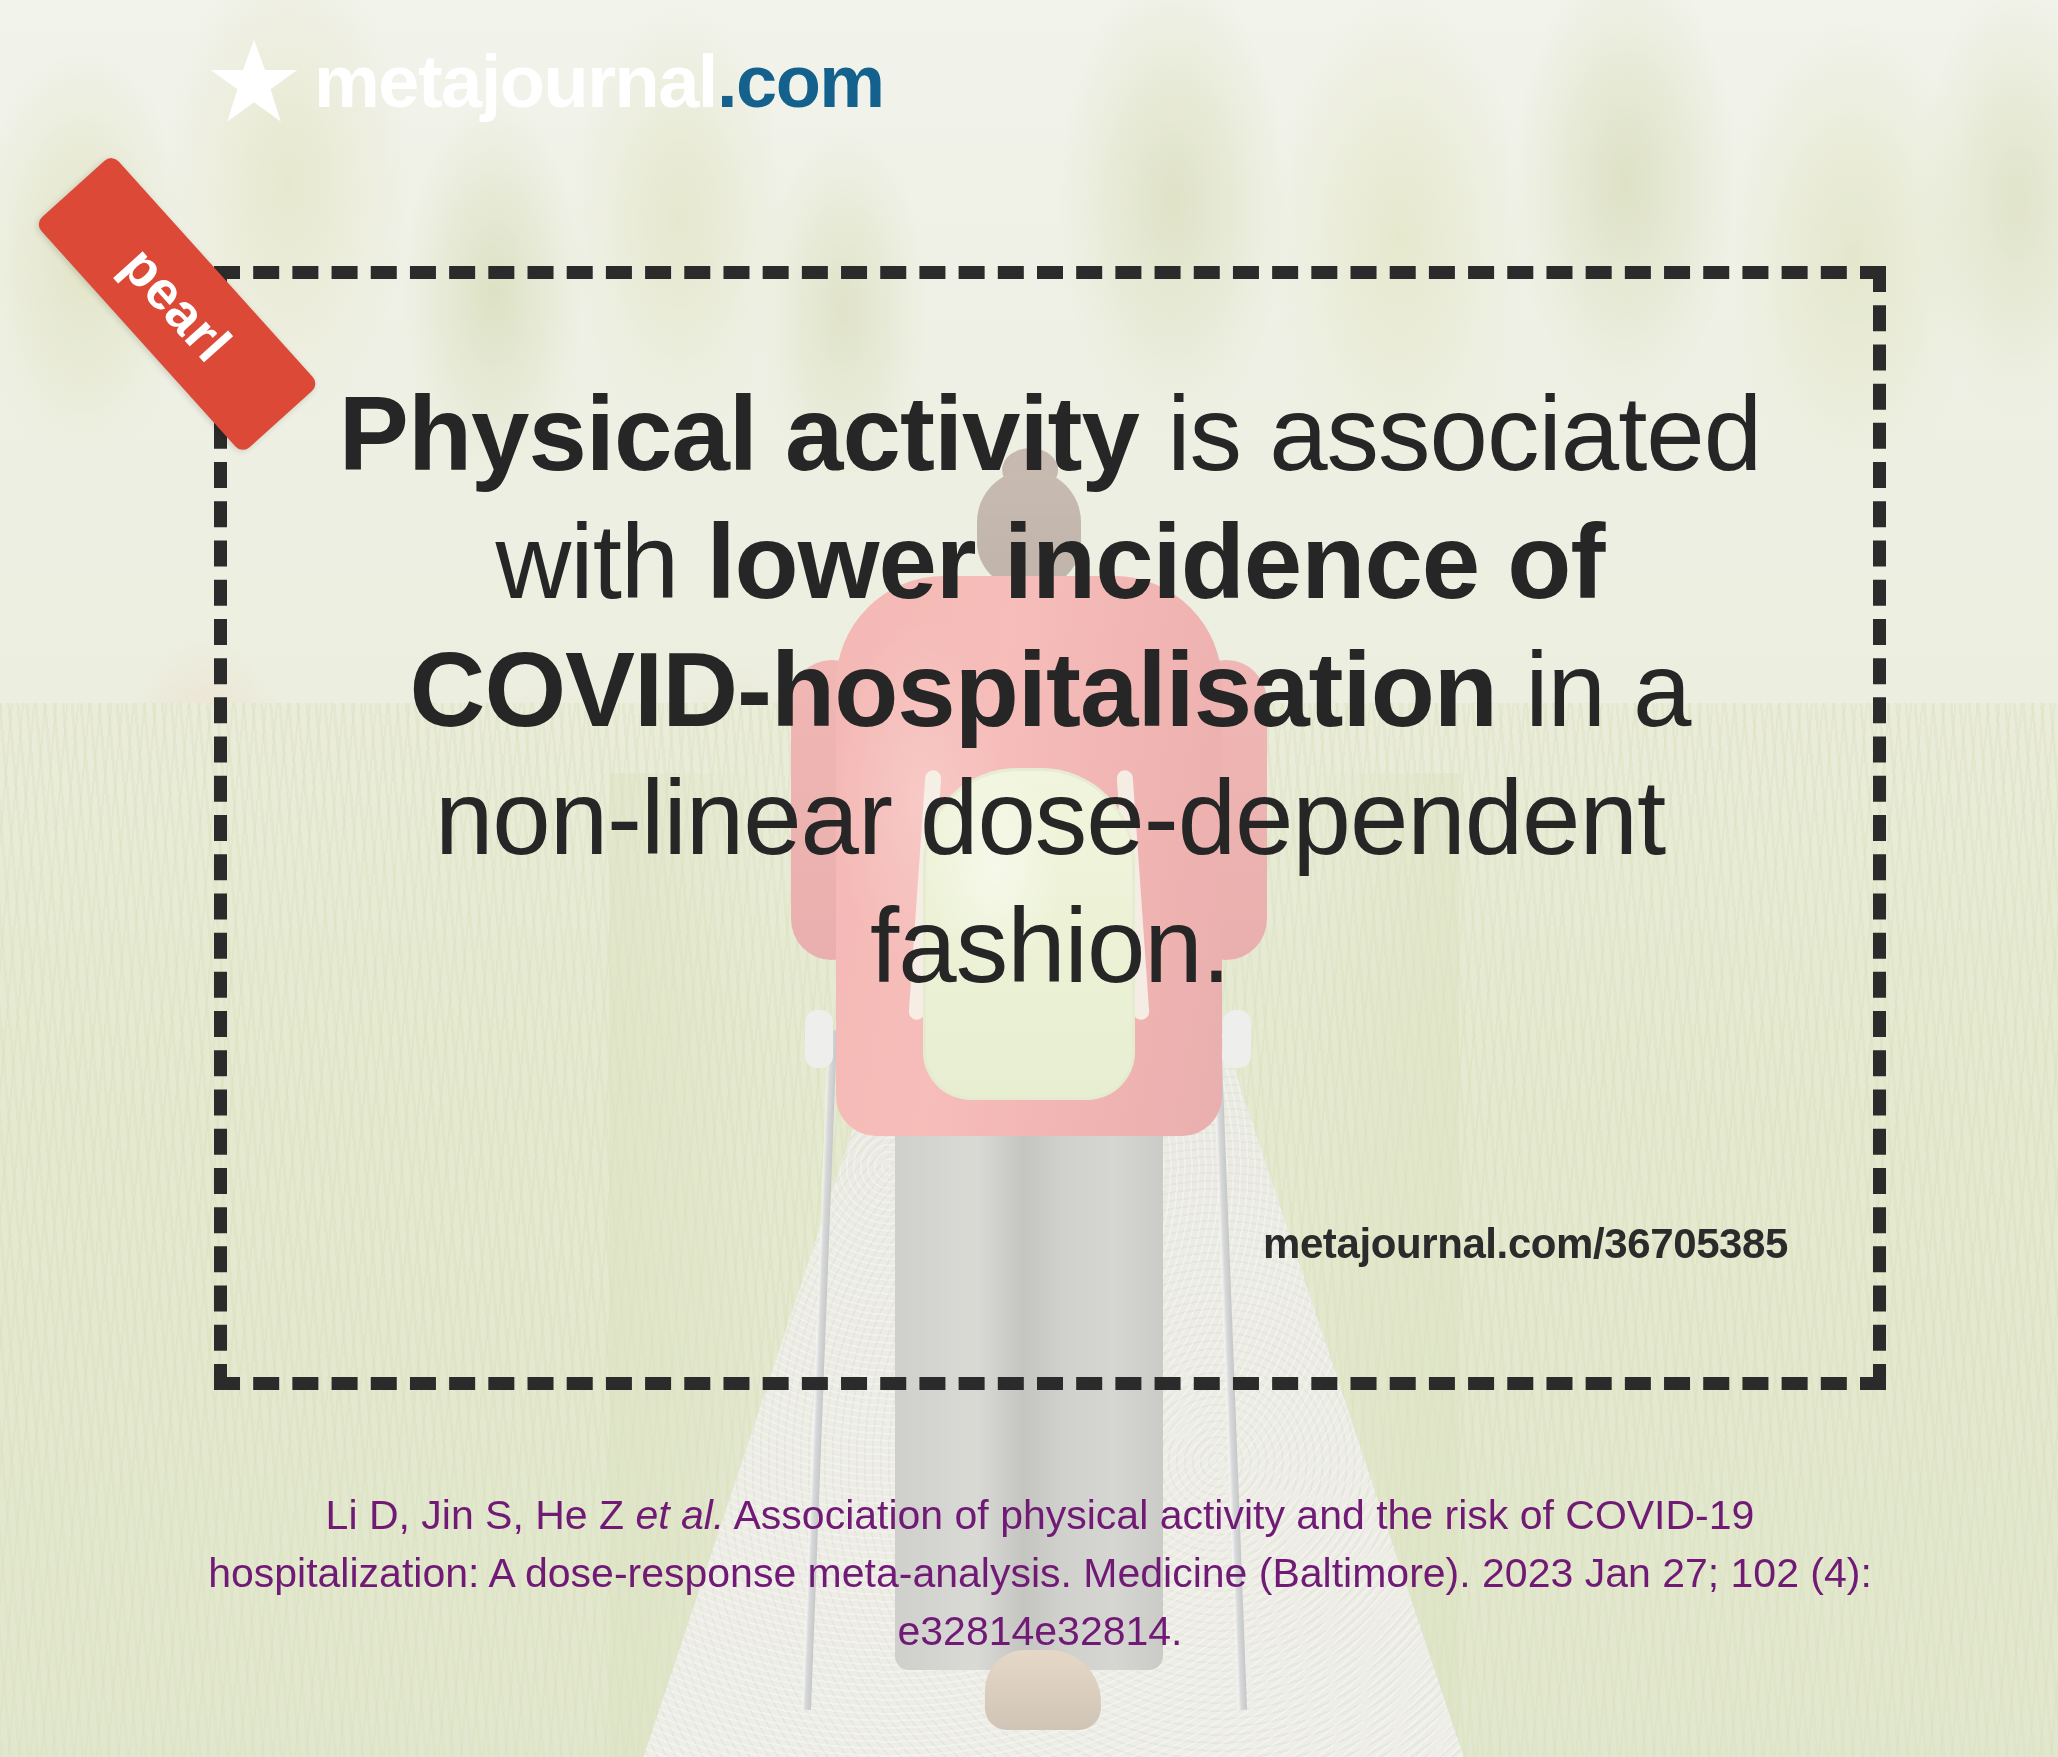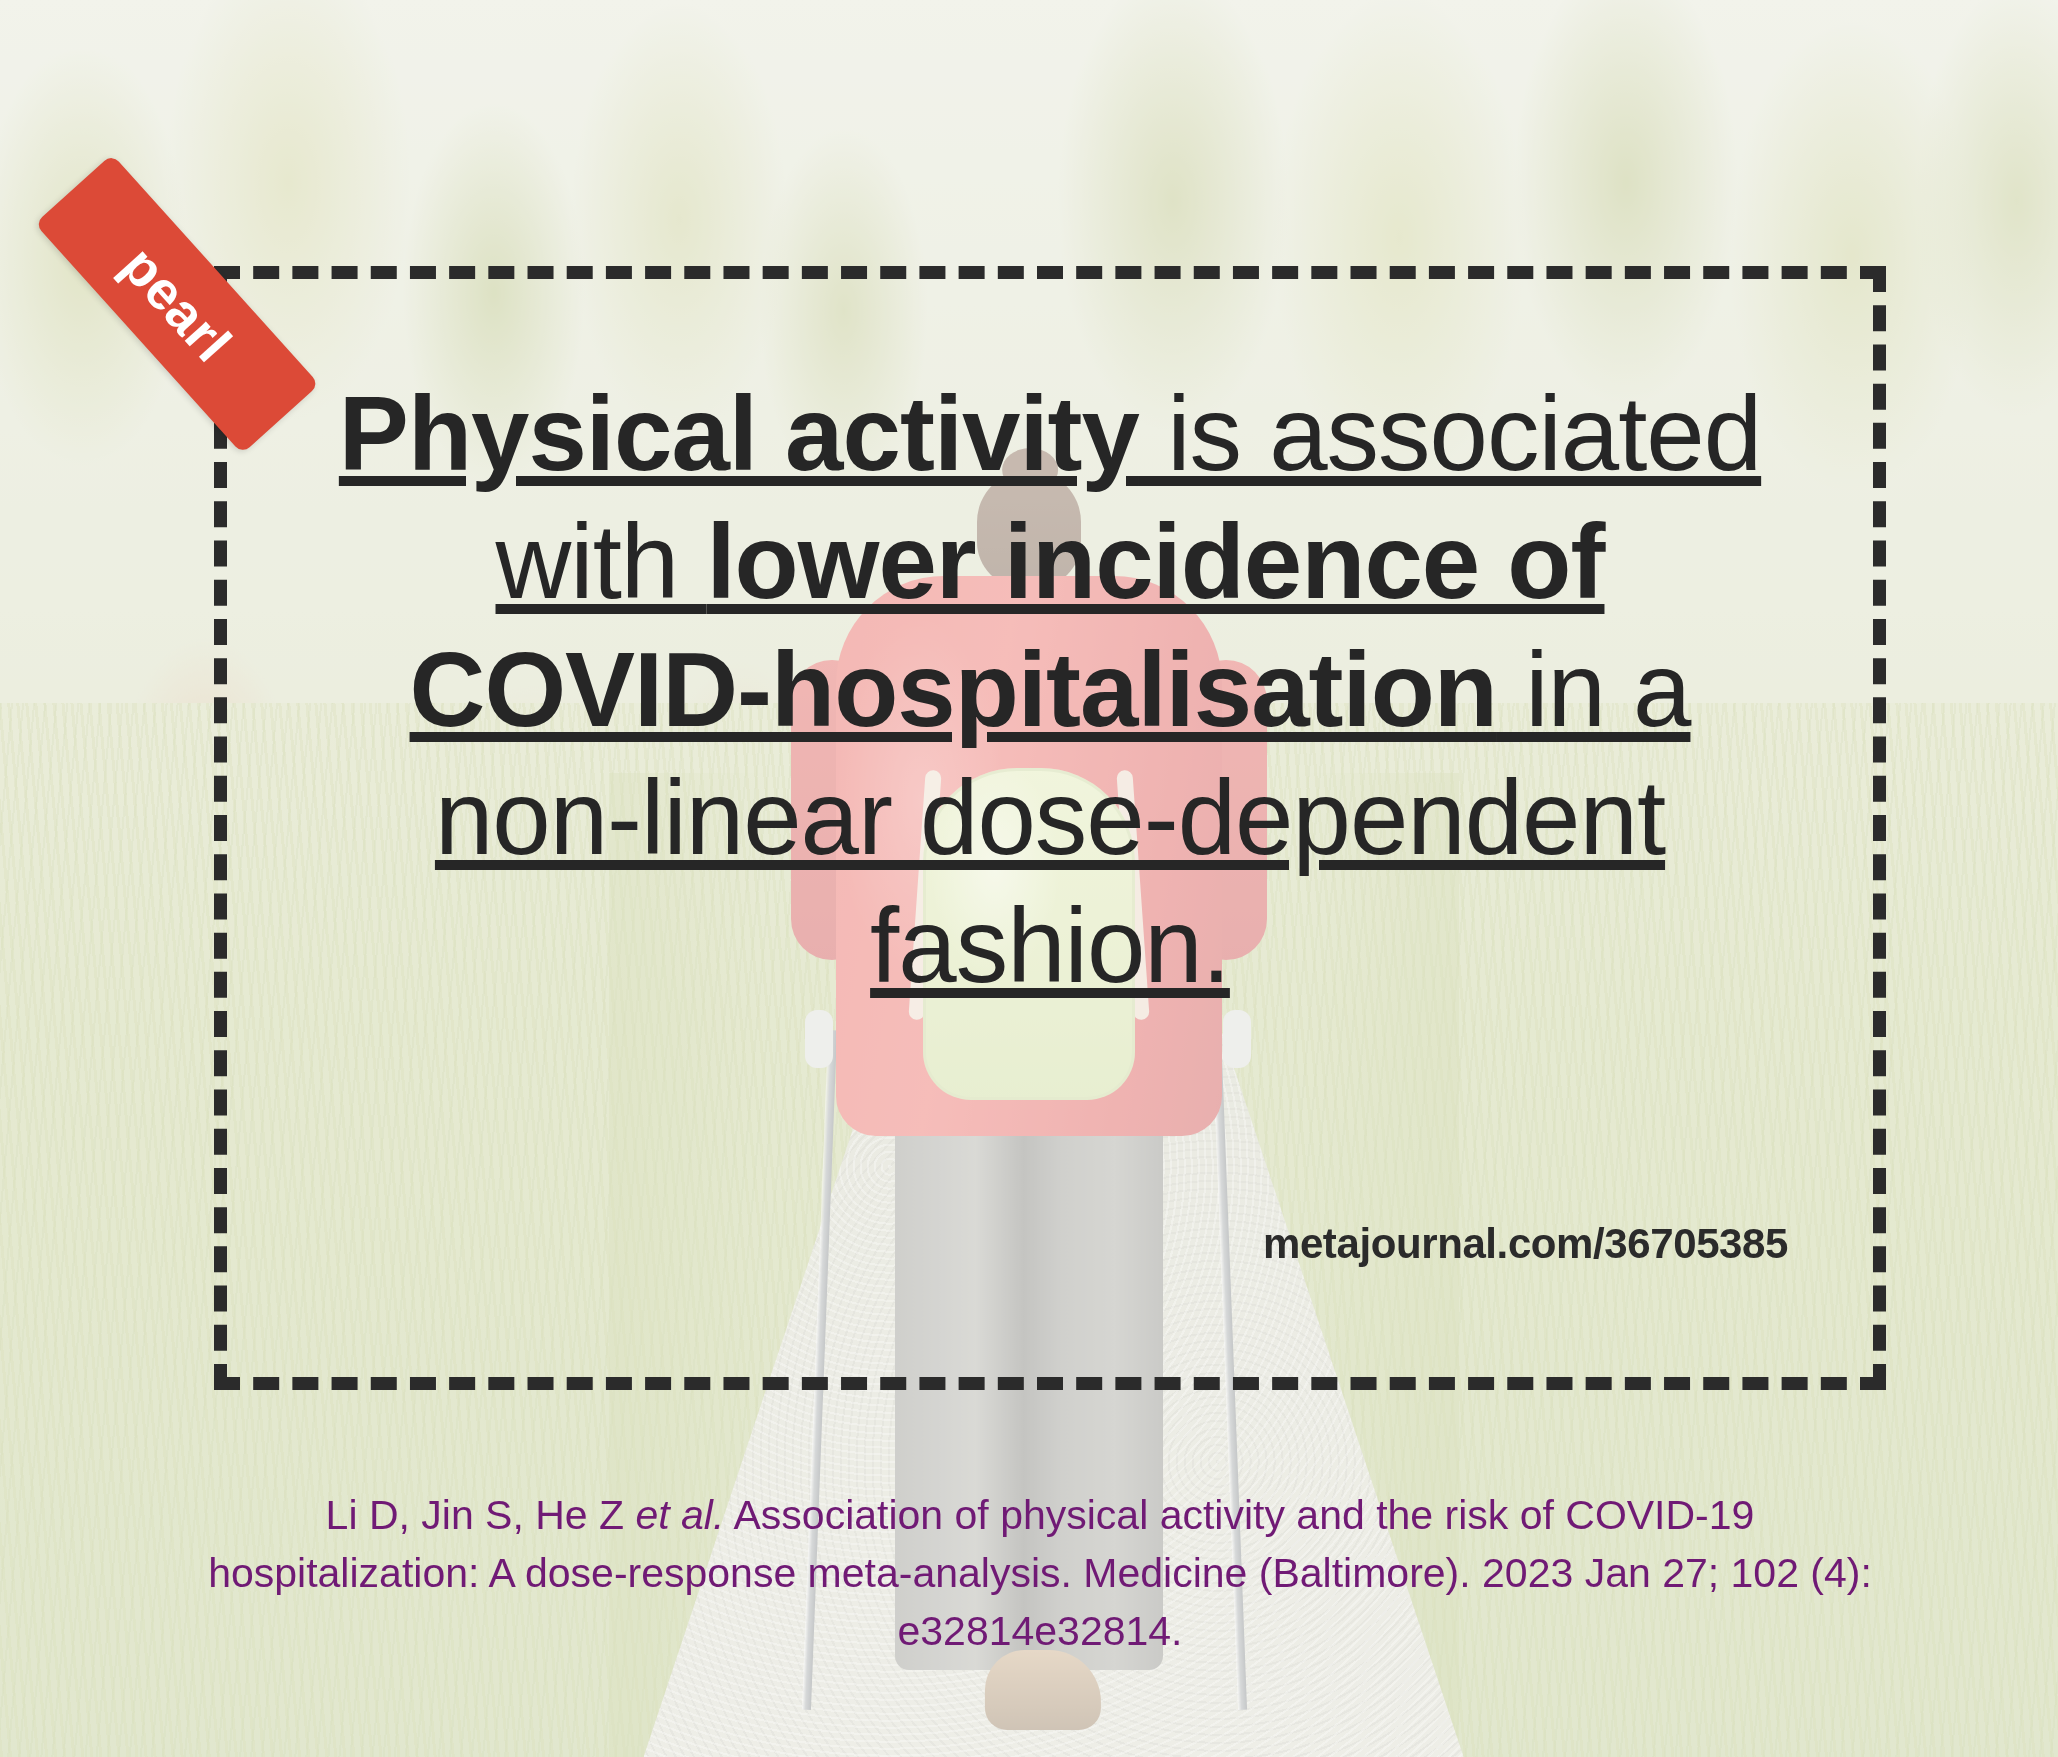--- a/index.html
+++ b/index.html
@@ -195,21 +195,20 @@
   
   .headline{
     position:absolute;
     left:330px; top:370px;
     width:1440px;
     text-align:center;
     font-size:105px; line-height:1.22;
     color:#262626;
     letter-spacing:-1px;
     z-index:7;
-    text-decoration:underline;
   }
   .headline b{ font-weight:bold; }
   .headline span.reg{ font-weight:normal; }
 
   
   .permalink{
     position:absolute;
     right:270px; top:1220px;
     font-size:42px; font-weight:bold; color:#2b2b2b;
     letter-spacing:-.4px;
@@ -255,20 +254,28 @@
       <div class="strap-l"></div>
       <div class="strap-r"></div>
       <div class="backpack"></div>
       <div class="grip-l"></div>
       <div class="grip-r"></div>
     </div>
 
     <div class="wash"></div>
   </div>
 
+  <div class="logo">
+    <svg class="star-icon" viewBox="0 0 100 100">
+      <polygon points="50,4 62,37 97,37 68,58 79,93 50,72 21,93 32,58 3,37 38,37" fill="#ffffff"></polygon>
+    </svg>
+    <div class="logo-type">
+      <span class="logo-name">metajournal</span><span class="logo-tld">.com</span>
+    </div>
+  </div>
 
   <div class="frame"></div>
 
   <div class="ribbon">
     <span class="ribbon-label">pearl</span>
   </div>
 
   <div class="headline">
     <b>Physical activity</b><span class="reg"> is associated with </span><b>lower incidence of COVID-hospitalisation</b><span class="reg"> in a non-linear dose-dependent fashion.</span>
   </div>

